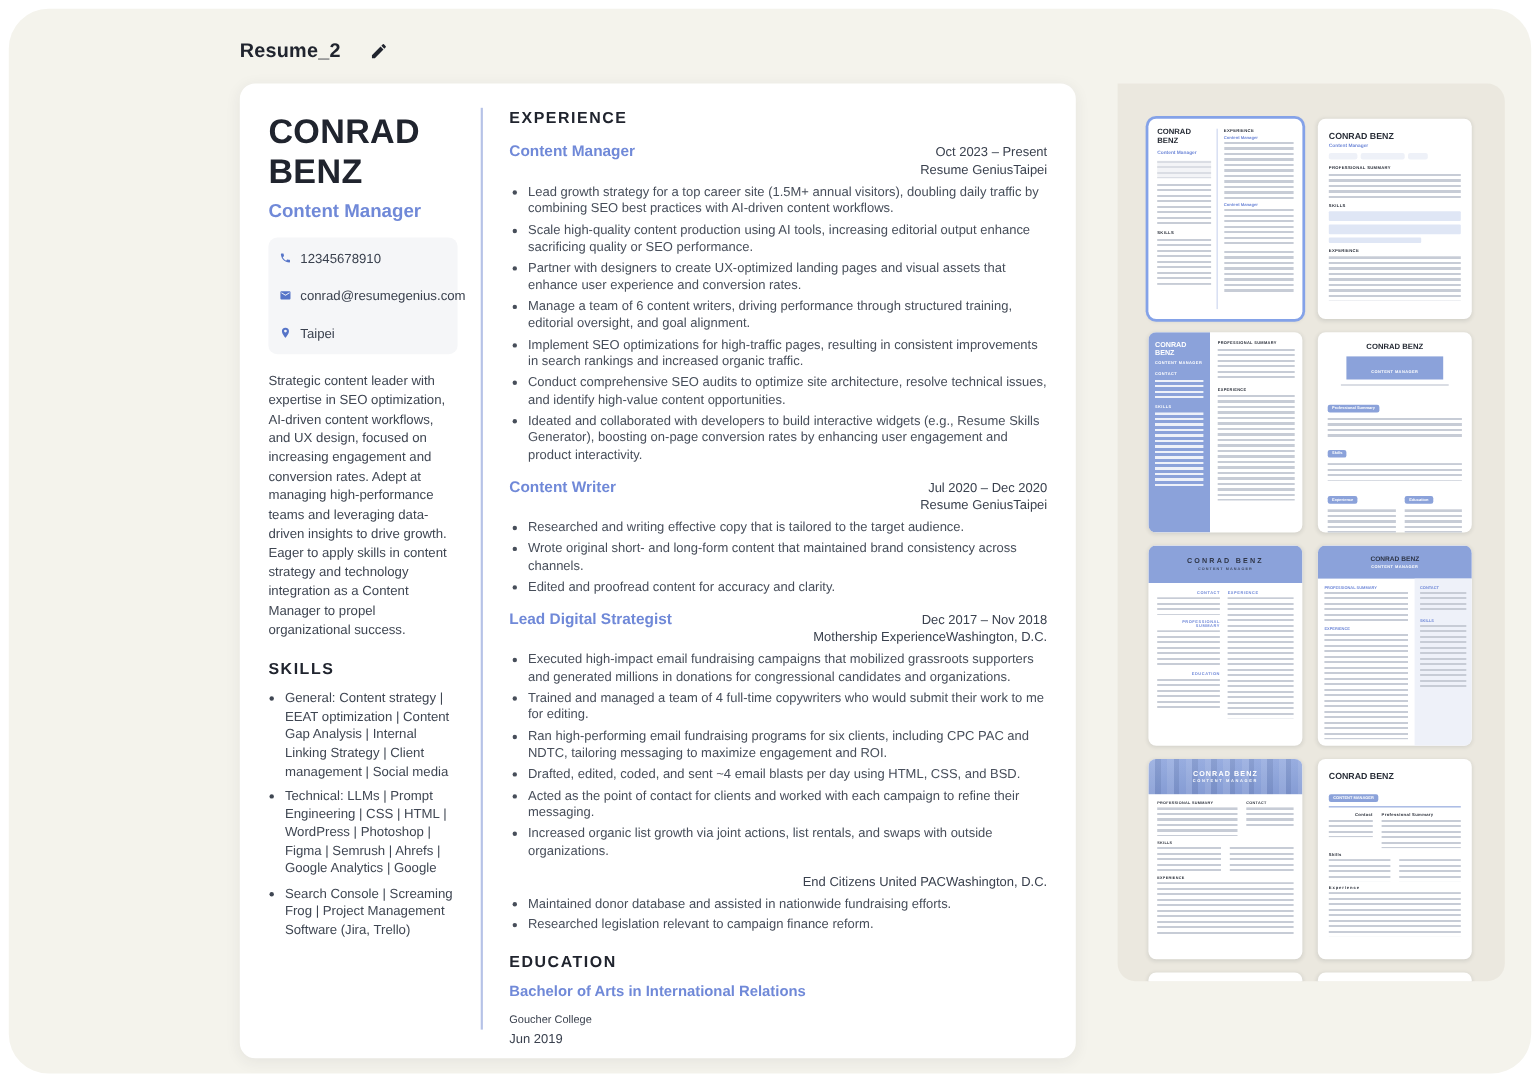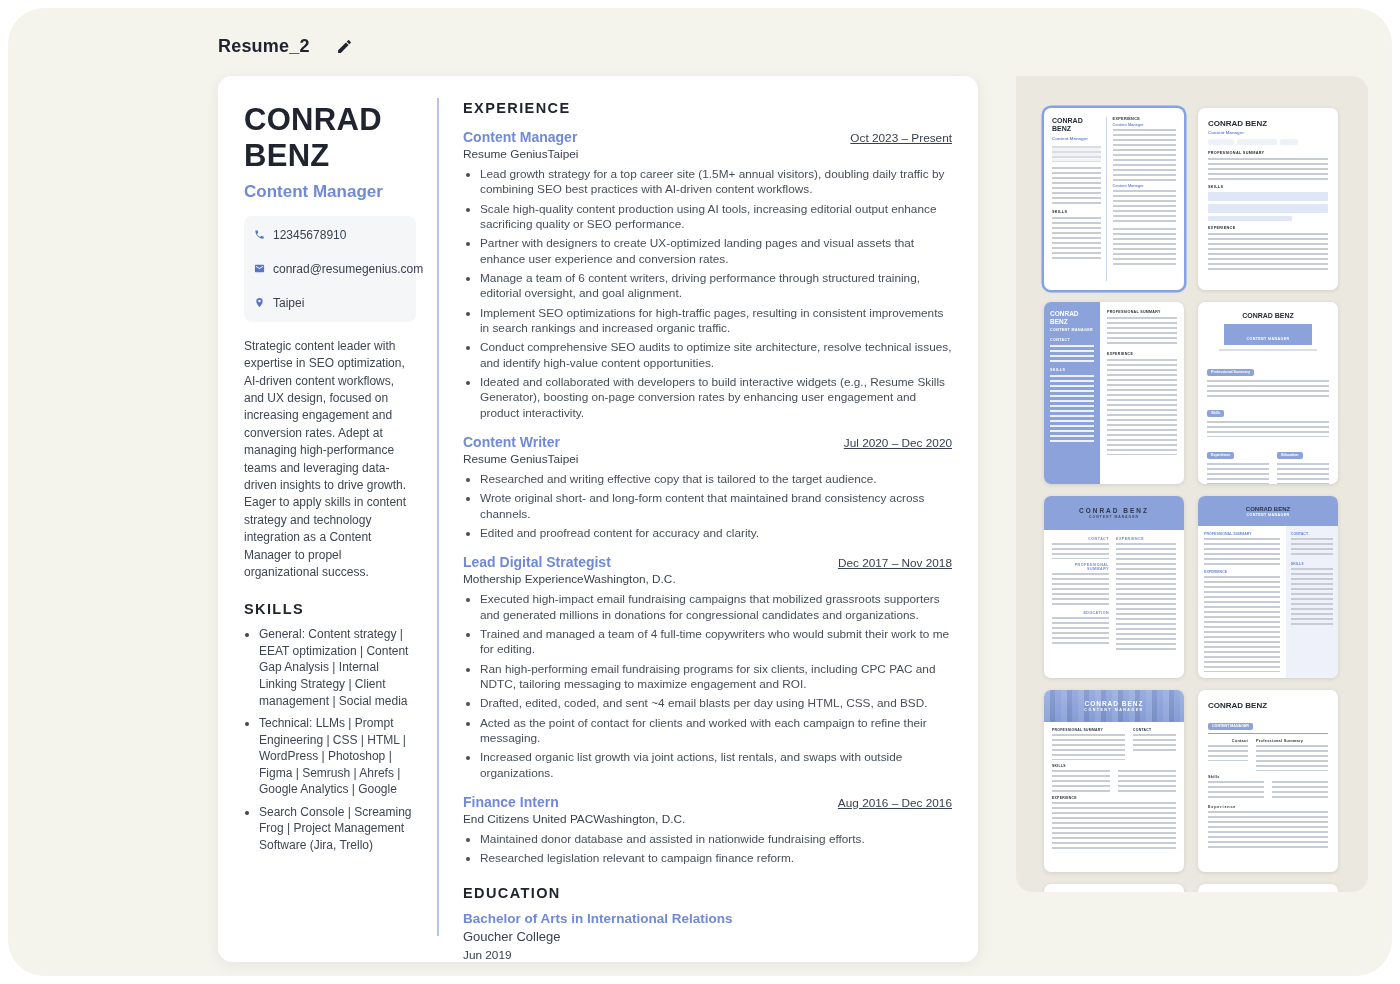--- a/index.html
+++ b/index.html
@@ -28,31 +28,31 @@
   .r-summary { margin-top:16px; font-size:12px; line-height:1.45; color:#3f4652; }
 
   .side-heading { margin-top:20px; font-size:14.5px; font-weight:800; letter-spacing:1.4px; color:#20242e; }
   .skills-list { margin-top:9px; padding-left:15px; }
   .skills-list li { font-size:12px; line-height:1.38; color:#3f4652; margin-bottom:6px; }
 
   .main-heading { font-size:14.5px; font-weight:800; letter-spacing:1.4px; color:#20242e; }
   .job { margin-top:13px; }
   .job-head { display:flex; justify-content:space-between; align-items:baseline; }
   .job-title { font-size:14px; font-weight:700; color:#7089d8; }
-  .job-dates { font-size:11.8px; color:#3a414e;text-decoration:underline; }
-  .job-sub { display:flex; justify-content:flex-start; margin-top:2px; }
+  .job-dates { font-size:11.8px; color:#3a414e; }
+  .job-sub { display:flex; justify-content:flex-end; margin-top:2px; }
   .job-company { font-size:11.8px; color:#3a414e; }
   .job-location { font-size:11.8px; color:#3a414e; }
   .job-bullets { margin-top:6px; padding-left:17px; }
   .job-bullets li { font-size:11.8px; line-height:1.3; color:#474e5a; margin-bottom:4px; }
 
   .edu-section { margin-top:18px; }
   .edu-entry { margin-top:10px; }
   .edu-degree { font-size:13.5px; font-weight:700; color:#7089d8; }
-  .edu-school { font-size:13px; color:#3a414e; margin-top:3px; line-height:1.3; max-width:300px; }
+  .edu-school { font-size:10px; color:#3a414e; margin-top:13px; line-height:1.3; max-width:300px; }
   .edu-date { font-size:11.8px; color:#3a414e; margin-top:3px; }
 
   
   .panel { position:absolute; left:1008px; top:30px; width:352px; height:854px; }
   .tab-bar { position:absolute; left:0; top:0; right:0; height:38px; display:flex; }
   .tab { display:flex; align-items:center; justify-content:center; gap:9px; font-size:15px; font-weight:700; color:#1d222b; cursor:pointer; }
   .tab svg { width:15px; height:15px; fill:#1d222b; }
   .tab-active { width:188px; background:#ffffff; border-radius:14px 14px 0 0; }
   .tab-idle { flex:1; }
   .panel-body { position:absolute; left:0; top:38px; right:0; bottom:0; background:#ebe8df; border-radius:0 16px 16px 16px; overflow:hidden; }
@@ -188,24 +188,20 @@
             <li>Executed high-impact email fundraising campaigns that mobilized grassroots supporters and generated millions in donations for congressional candidates and organizations.</li>
               <li>Trained and managed a team of 4 full-time copywriters who would submit their work to me for editing.</li>
               <li>Ran high-performing email fundraising programs for six clients, including CPC PAC and NDTC, tailoring messaging to maximize engagement and ROI.</li>
               <li>Drafted, edited, coded, and sent ~4 email blasts per day using HTML, CSS, and BSD.</li>
               <li>Acted as the point of contact for clients and worked with each campaign to refine their messaging.</li>
               <li>Increased organic list growth via joint actions, list rentals, and swaps with outside organizations.</li>
             </ul>
           </div>
 
           <div class="job">
-            <div class="job-head">
-              <span class="job-title">Finance Intern</span>
-              <span class="job-dates">Aug 2016 – Dec 2016</span>
-            </div>
             <div class="job-sub">
               <span class="job-company">End Citizens United PAC</span>
               <span class="job-location">Washington, D.C.</span>
             </div>
             <ul class="job-bullets">
 
             <li>Maintained donor database and assisted in nationwide fundraising efforts.</li>
               <li>Researched legislation relevant to campaign finance reform.</li>
             </ul>
           </div>

